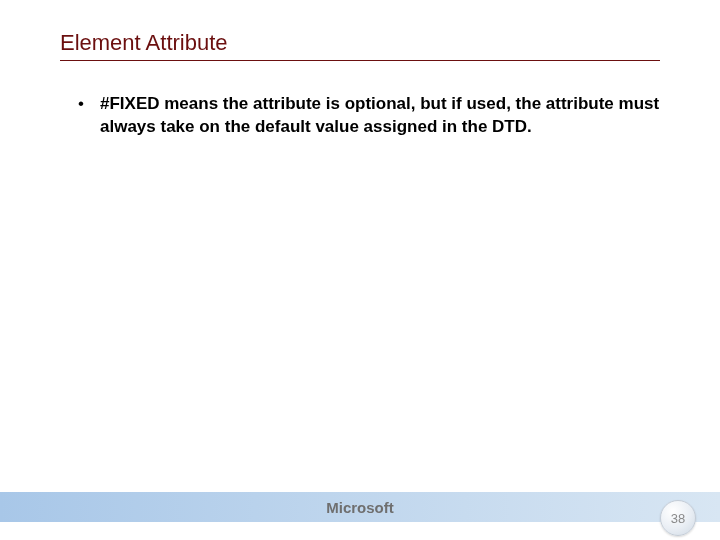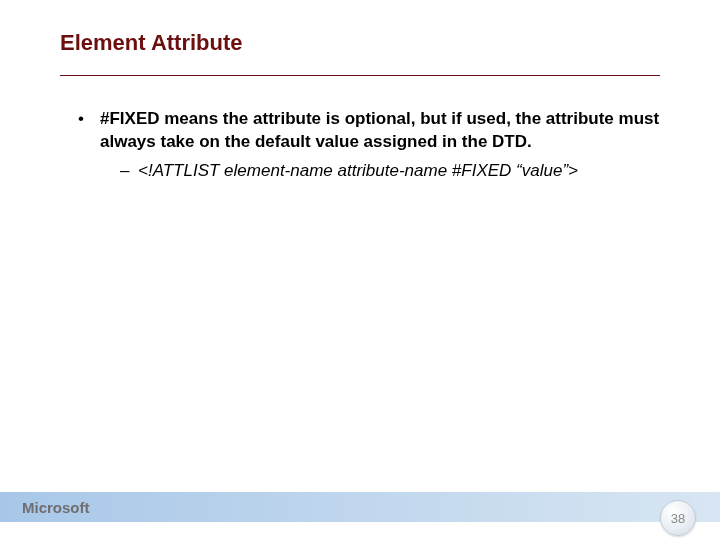--- a/index.html
+++ b/index.html
@@ -13,23 +13,23 @@
   }
   .slide {
     width: 100%;
     height: 100%;
     position: relative;
     padding: 30px 60px 0 60px;
   }
   .title {
     color: #6b0f0f;
     font-size: 22px;
-    font-weight: bold;
+    font-weight: normal;
     border-bottom: 1.5px solid #6b0f0f;
-    padding-bottom: 19px;
+    padding-bottom: 4px;
     margin-bottom: 24px;
   }
   .body-list {
     list-style: none;
     padding-left: 18px;
     color: #000;
   }
   .body-list > li {
     position: relative;
     font-size: 17px;
@@ -67,20 +67,21 @@
   .footer-bar {
     position: absolute;
     left: 0;
     bottom: 18px;
     width: 100%;
     height: 30px;
     background: linear-gradient(90deg, #a8c7e8 0%, #d8e6f3 100%);
     display: flex;
     align-items: center;
     padding: 0 22px;
+    justify-content: center;
   }
   .footer-logo {
     color: #6f6f6f;
     font-size: 15px;
     font-weight: 600;
     font-family: "Segoe UI", Arial, sans-serif;
   }
   .page-badge {
     position: absolute;
     right: 24px;
@@ -100,23 +101,20 @@
 </style>
 </head>
 <body>
 
 <div class="slide">
   <h1 class="title">Element Attribute</h1>
 
   <ul class="body-list">
     <li>
       <span class="bold-text">#FIXED means the attribute is optional, but if used, the attribute must always take on the default value assigned in the DTD.</span>
-      <ul class="sub-list">
-        <li>&lt;!ATTLIST element-name attribute-name #FIXED “value”&gt;</li>
-      </ul>
     </li>
   </ul>
 
   <div class="footer-bar">
     <span class="footer-logo">Microsoft</span>
   </div>
 
   <div class="page-badge">38</div>
 </div>
 

